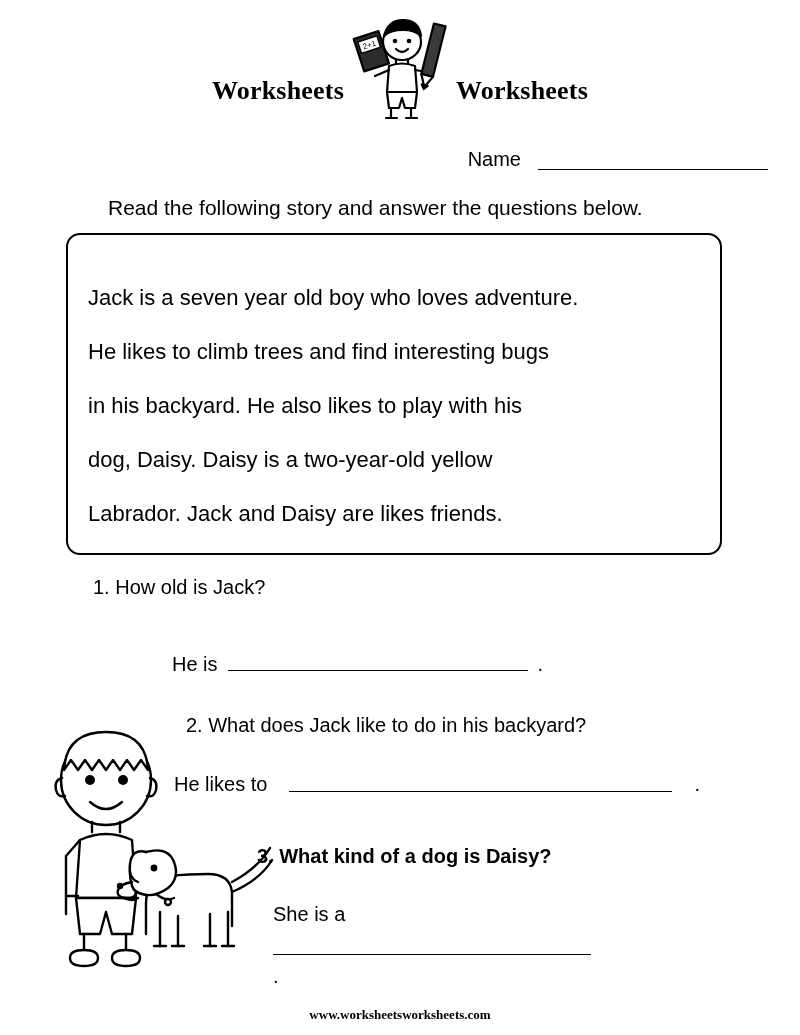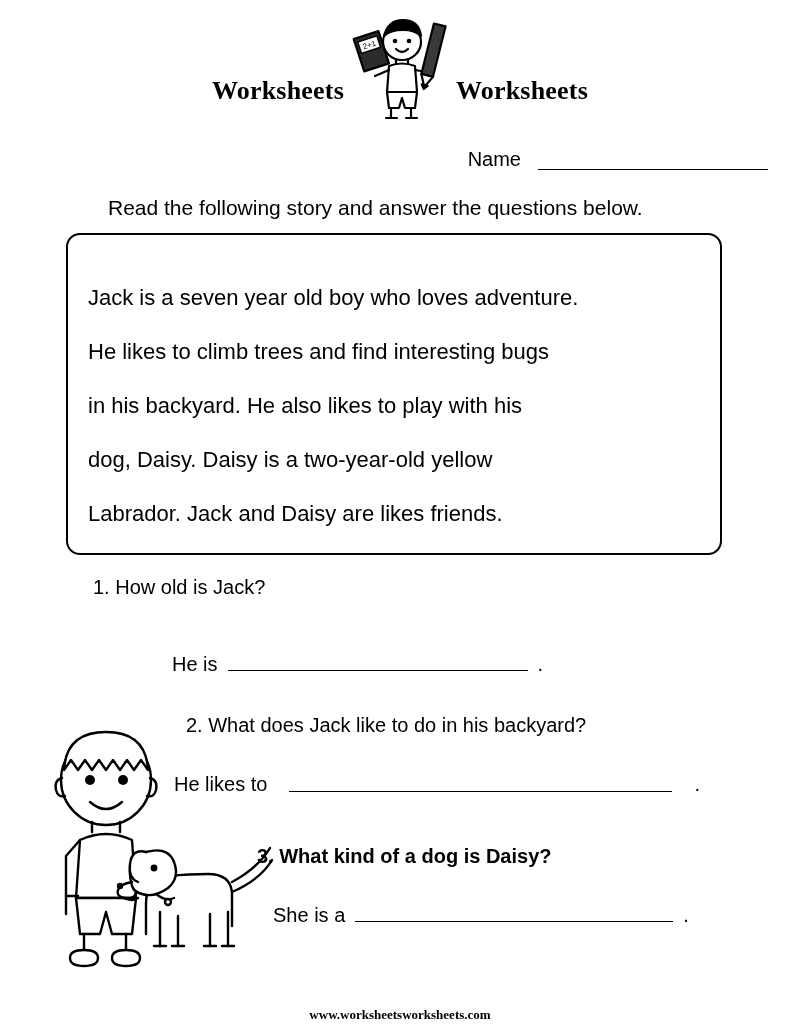--- a/index.html
+++ b/index.html
@@ -92,21 +92,21 @@
   .q {
     position: absolute;
     font-size: 20px;
     white-space: nowrap;
   }
   .q1 { top: 576px; left: 93px; }
   .a1 { top: 652px; left: 131px; display: flex; align-items: baseline; gap: 10px; margin-left: 41px; }
   .q2 { top: 714px; left: 186px; }
   .a2 { top: 773px; left: 174px; display: flex; align-items: flex-start; gap: 22px; }
   .q3 { top: 845px; left: 257px; font-weight: bold; }
-  .a3 { top: 903px; left: 273px; display: flex; align-items: baseline; gap: 10px; }
+  .a3 { top: 903px; left: 273px; display: flex; align-items: baseline; gap: 10px; flex-direction: column; }
 
   .blank {
     border-bottom: 1.6px solid #000;
     height: 18px;
     display: inline-block;
   }
   .blank-1 { width: 300px; }
   .blank-2 { width: 383px; }
   .blank-3 { width: 318px; }
   .period { font-size: 20px; }

